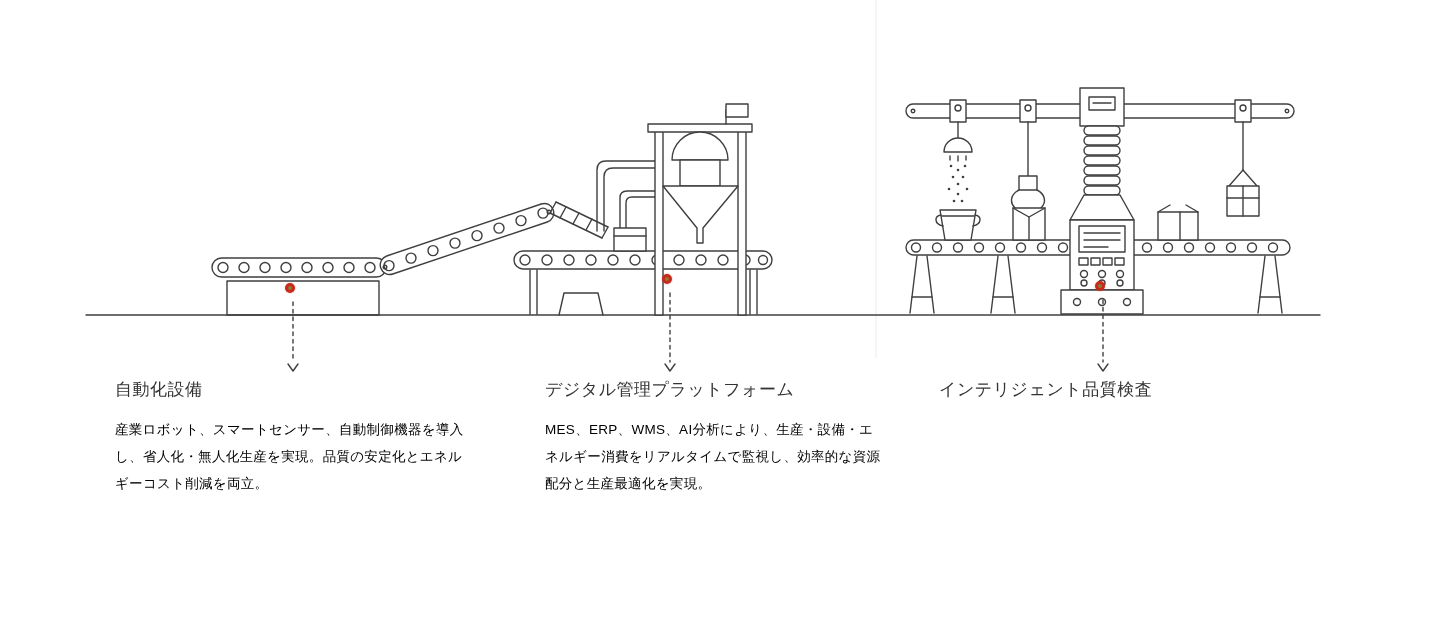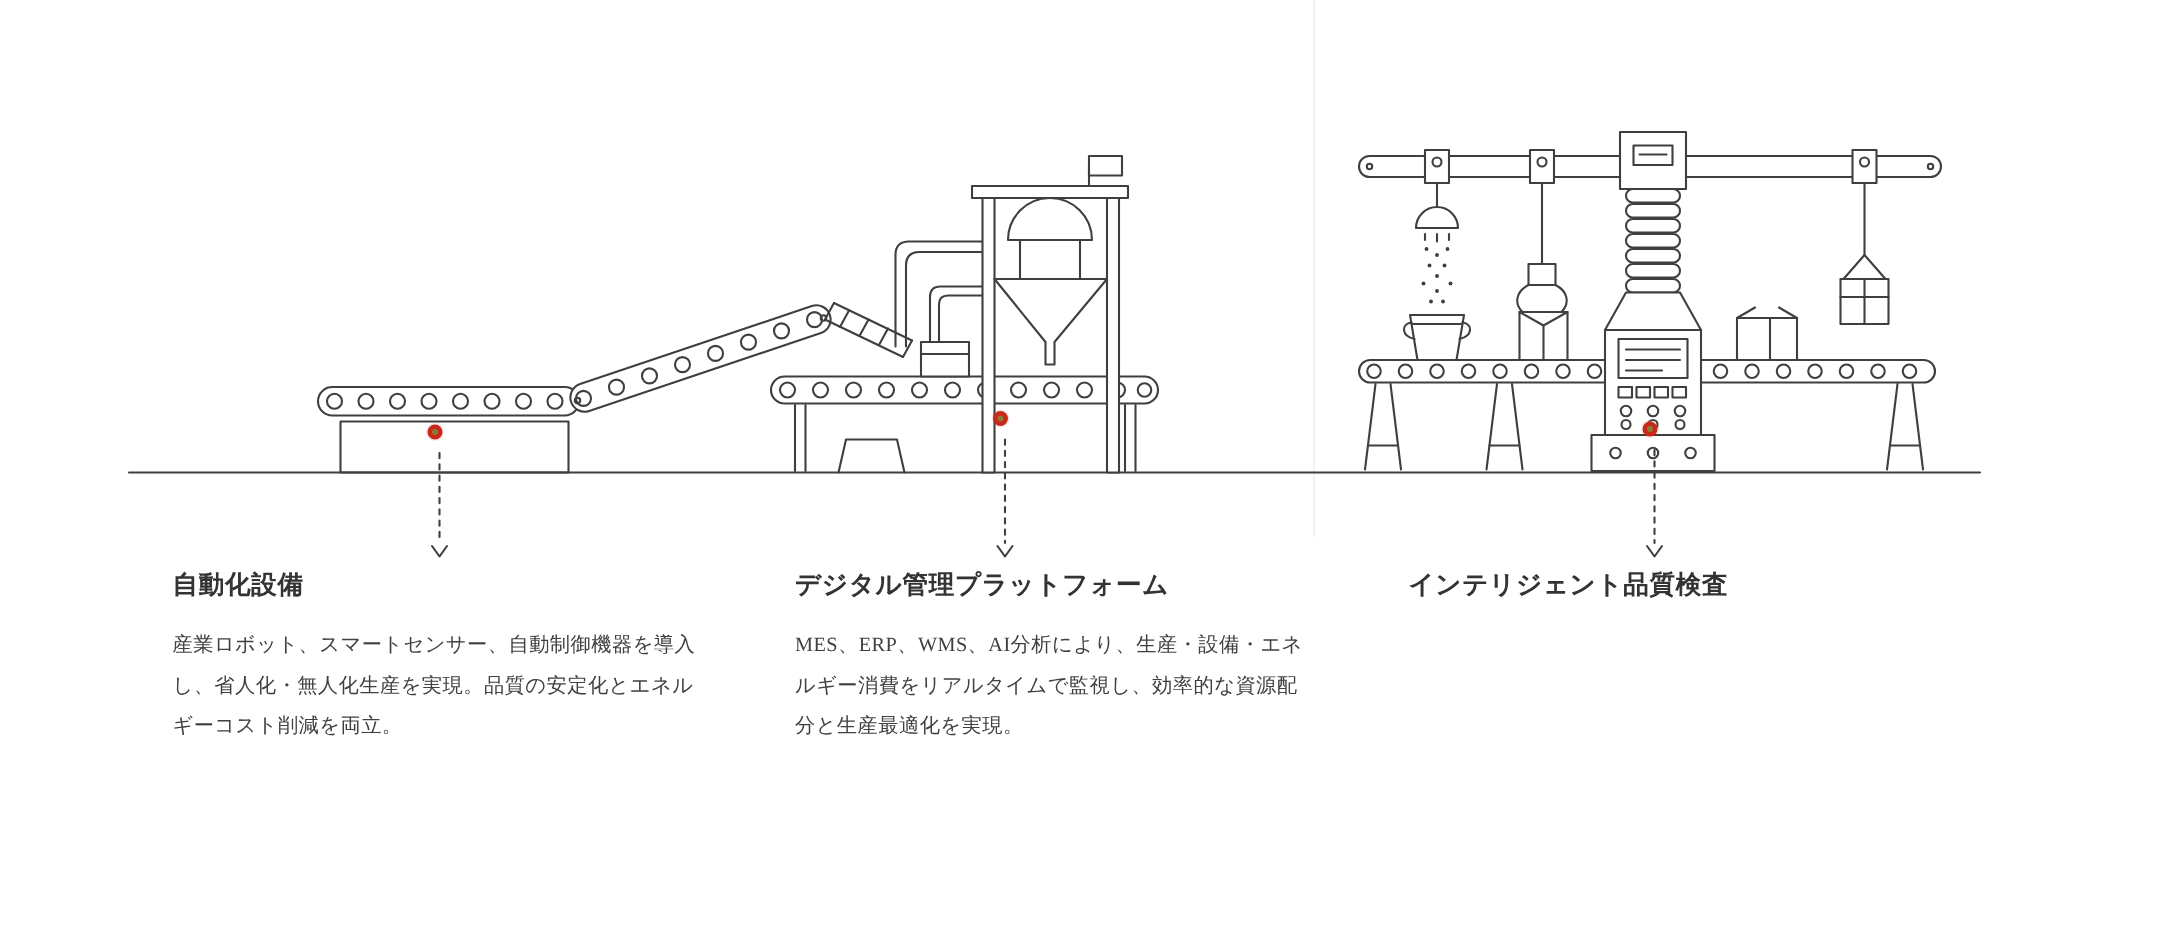--- a/index.html
+++ b/index.html
@@ -2,24 +2,24 @@
 <html><head>
 <meta charset="utf-8">
 <style>
   * { margin:0; padding:0; box-sizing:border-box; }
   html,body { width:1450px; height:630px; background:#ffffff; overflow:hidden;
               font-family:"Liberation Sans","DejaVu Sans",sans-serif; }
   .canvas { position:absolute; top:0; left:0; width:1450px; height:630px; }
   svg.illustration { position:absolute; top:0; left:0; }
 
   .feature { position:absolute; top:378px; }
-  .feature h3 { font-size:17px; font-weight:700; color:#333333; letter-spacing:.5px; }
-  .feature p  { margin-top:15px; font-size:13.5px; line-height:2.0; color:#404040; letter-spacing:.3px;font-family:Liberation Serif, serif; }
+  .feature h3 { font-size:17px; font-weight:400; color:#333333; letter-spacing:.5px; }
+  .feature p  { margin-top:15px; font-size:13.5px; line-height:2.0; color:#000000; letter-spacing:.3px; }
   .f1 { left:115px; width:352px; }
-  .f2 { left:530px; width:342px; }
+  .f2 { left:545px; width:342px; }
   .f3 { left:939px; width:378px; }
 
   .marker { position:absolute; width:10px; height:10px; border-radius:50%;
             background:#8f7a36; border:3px solid #c8291b; cursor:pointer;
             box-shadow:0 0 0 1px rgba(200,41,27,.12); }
   .m1 { left:285px; top:283px; }
   .m2 { left:662px; top:274px; }
   .m3 { left:1095px; top:281px; }
 </style>
 </head>

